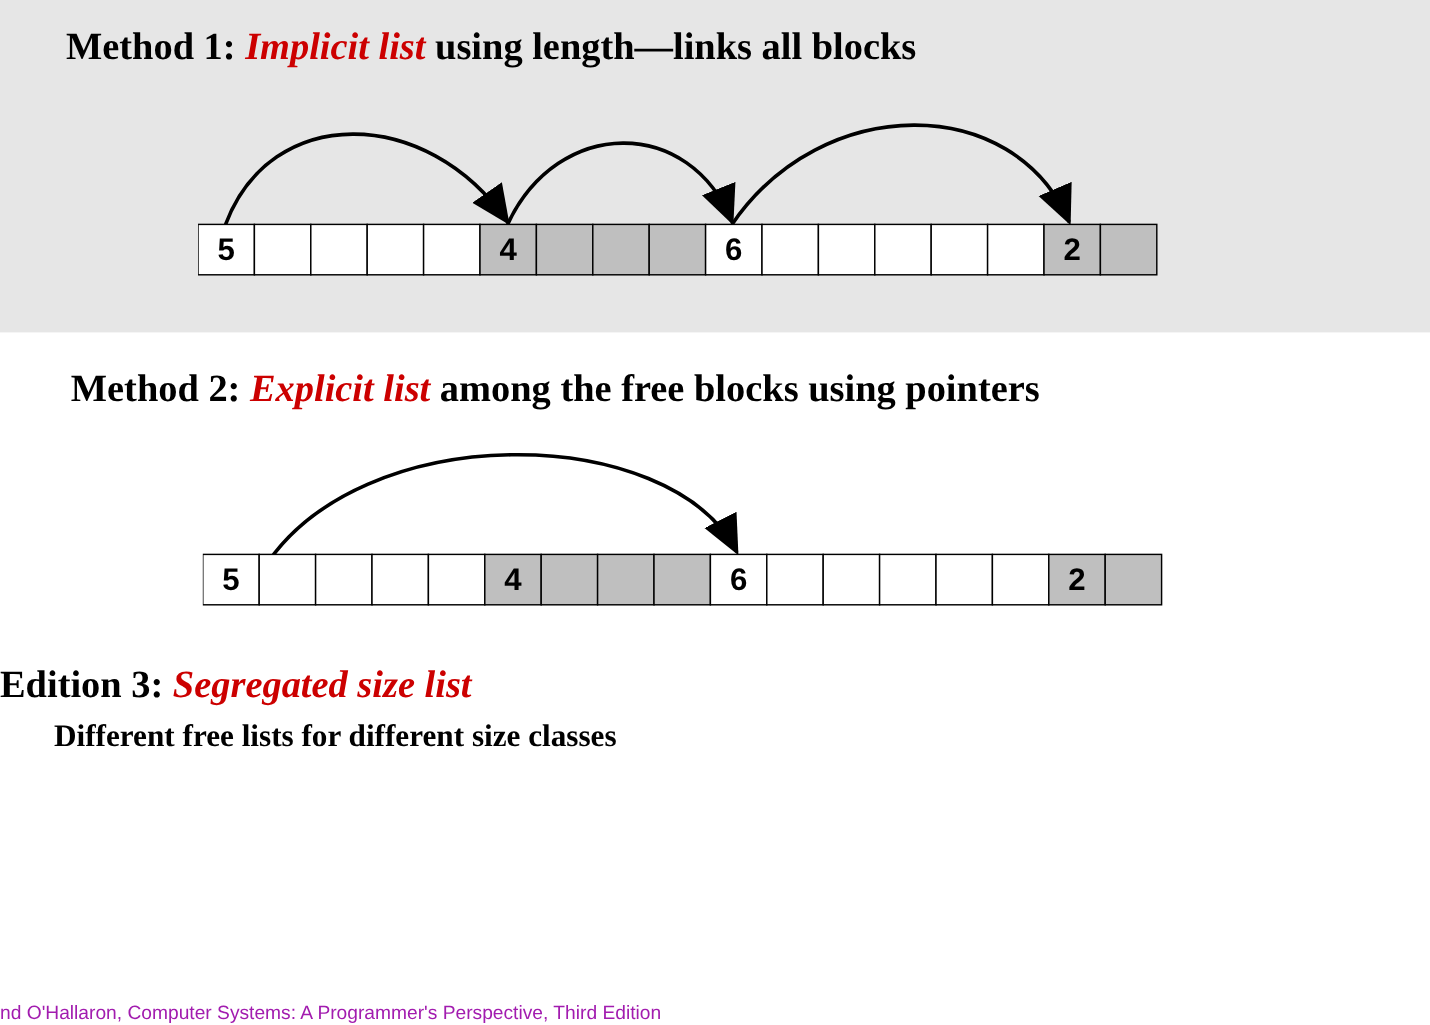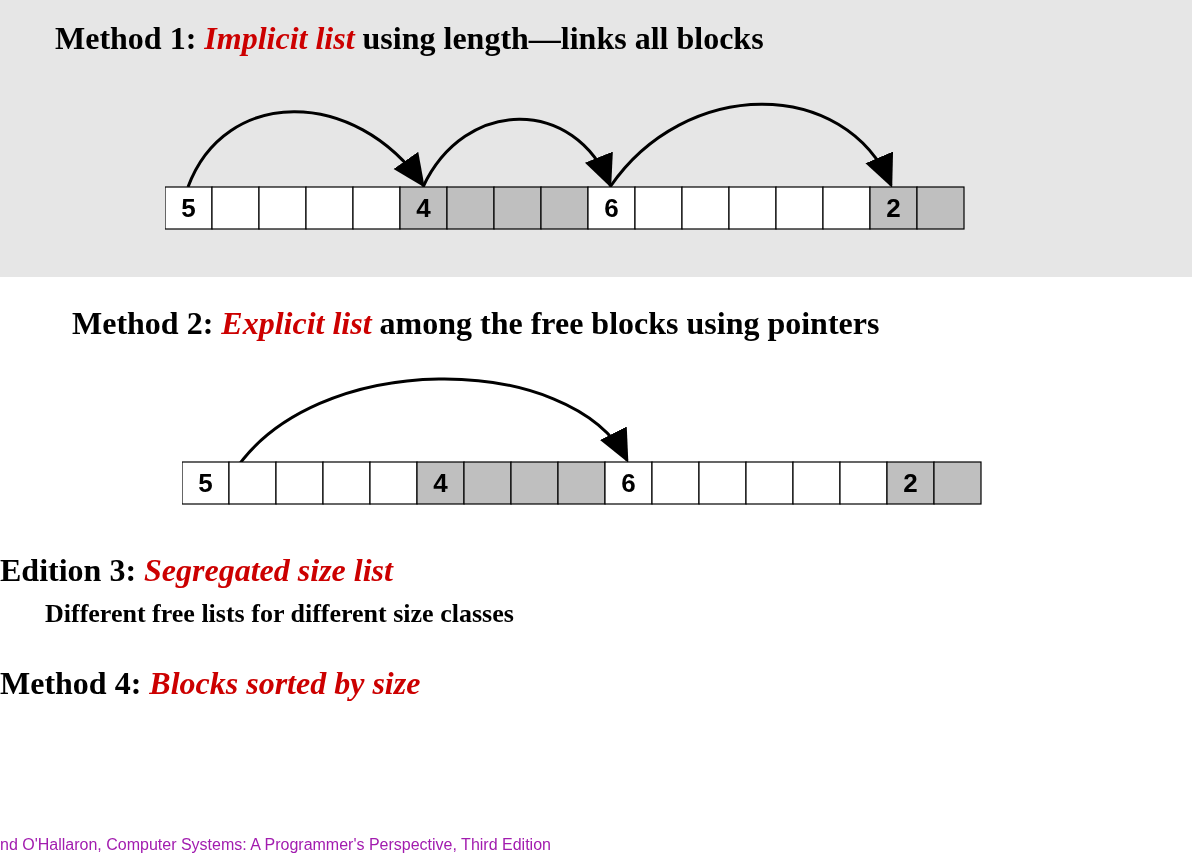--- a/index.html
+++ b/index.html
@@ -34,21 +34,21 @@
   .blocks-svg {
     display: block;
     margin-left: 165px;
   }
   .subtext {
     font-size: 26px;
     font-weight: bold;
     margin: 0 0 0 45px;
   }
   .section2 {
-    padding: 28px 0 0 17px;
+    padding: 28px 0 0 4px;
   }
   .section3 {
     padding: 40px 0 0 0;
   }
   .section4 {
     padding: 36px 0 0 0;
   }
   .footer-citation {
     font-size: 16px;
     color: #a21caf;
@@ -145,18 +145,15 @@
 </div>
 
 <div class="section3 section-inner">
   <h2 class="method-title">
     <span>Edition 3: </span><span class="red-italic">Segregated size list</span>
   </h2>
   <div class="subtext">Different free lists for different size classes</div>
 </div>
 
 <div class="section4 section-inner">
-  <h2 class="method-title">
-    <span>Method 4: </span><span class="red-italic">Blocks sorted by size</span>
-  </h2>
 </div>
 
 <div class="footer-citation">nd O'Hallaron, Computer Systems: A Programmer's Perspective, Third Edition</div>
 
 </body></html>

